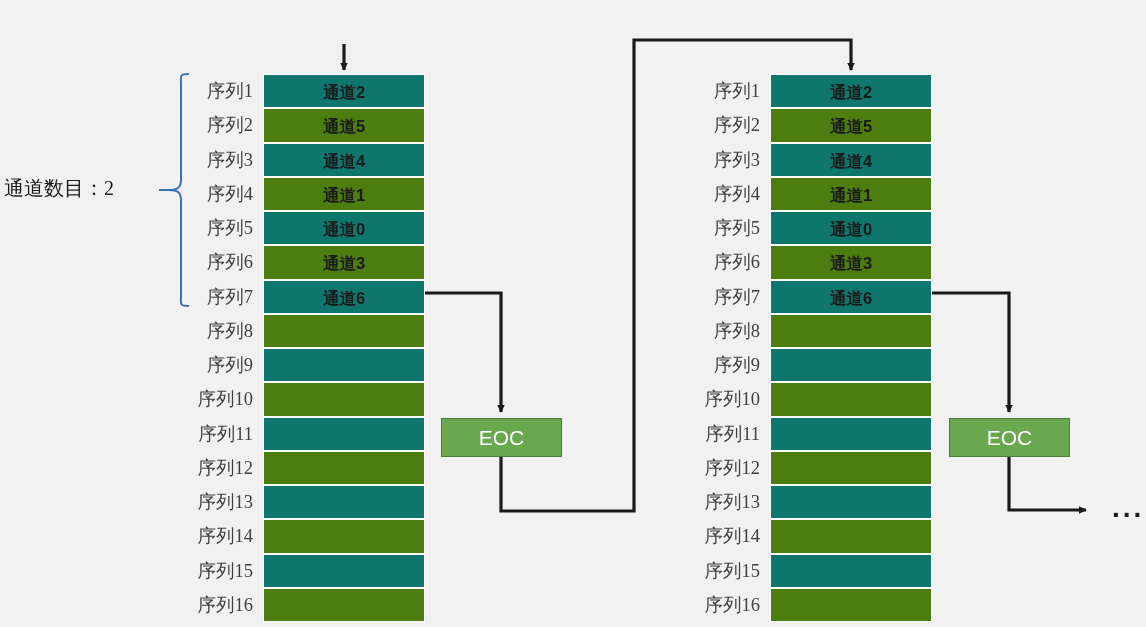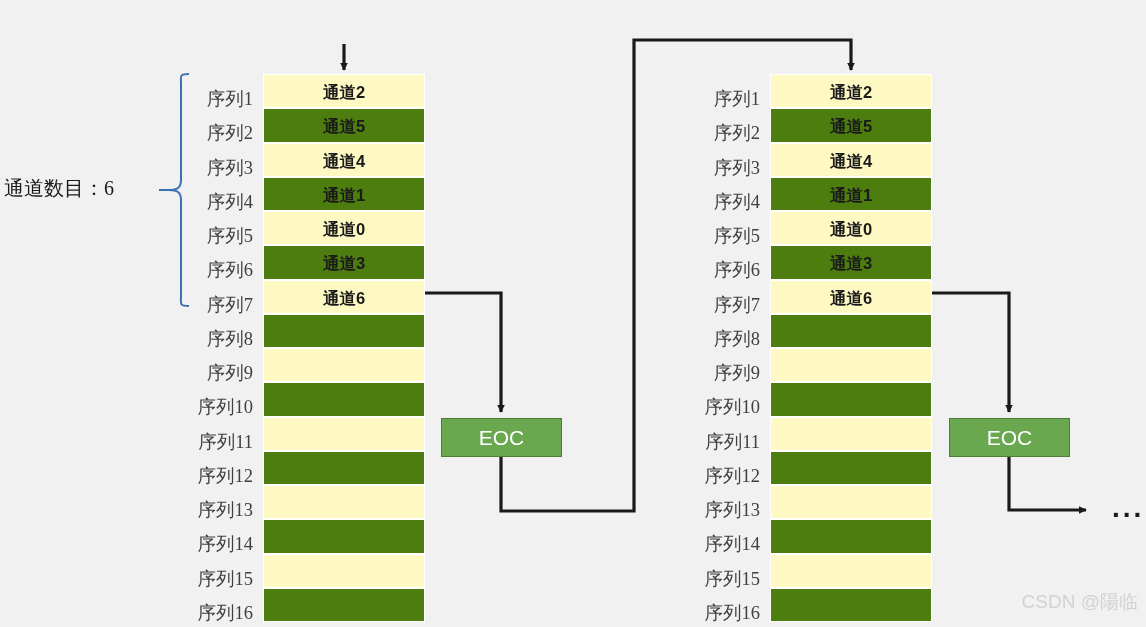--- a/index.html
+++ b/index.html
@@ -8,36 +8,36 @@
     background:#f1f1f1;
     font-family:"Liberation Sans","DejaVu Sans",sans-serif;
     position:relative;overflow:hidden;
   }
   .stage{position:absolute;left:0;top:0;width:1146px;height:627px;}
 
   
   .seq-block{position:absolute;top:74px;}
   .seq-row{position:relative;height:34.25px;}
   .seq-label{
-    position:absolute;right:0;top:8px;
+    position:absolute;right:0;top:0;
     width:95px;height:34.25px;line-height:34.25px;
     text-align:right;
     font-family:"Liberation Serif","DejaVu Serif",serif;
     font-size:18.5px;color:#404040;
     white-space:nowrap;
   }
   .seq-cell{
     position:absolute;left:0;top:0;
     height:34.25px;line-height:34.25px;
     text-align:center;
     font-size:16.5px;font-weight:bold;color:#1a1a1a;
     box-sizing:border-box;
     border:1.5px solid #ffffff;
   }
-  .seq-cell.dark{background:#fef9c3;}
+  .seq-cell.dark{background:#0f766e;}
   .seq-cell.light{background:#4d7c0f;}
 
   
   .gbox{
     position:absolute;
     background:#6aa84f;
     border:1px solid #4e7d38;
     box-sizing:border-box;
     color:#ffffff;
     display:flex;align-items:center;justify-content:center;
@@ -75,21 +75,21 @@
 </head>
 <body>
 
 <div class="stage">
 
   <svg id="brace" viewBox="0 0 40 240">
     <path d="M 34 4 C 24 4 26 6 26 14 L 26 110 C 26 118 22 120 14 120 C 22 120 26 122 26 130 L 26 226 C 26 234 24 236 34 236" fill="none" stroke="#3c6fb4" stroke-width="2"></path>
     <path d="M 14 120 L 4 120" fill="none" stroke="#3c6fb4" stroke-width="2"></path>
   </svg>
 
-  <div id="channel-count">通道数目：6</div>
+  <div id="channel-count">通道数目：2</div>
 
   <div class="seq-block" id="table-1" style="left:158px;width:267px;">
       <div class="seq-row">
         <div class="seq-label" style="right: 172px; width: 95px;">序列1</div>
         <div class="seq-cell dark" style="left: 105px; width: 162px;">通道2</div>
       </div>
       <div class="seq-row">
         <div class="seq-label" style="right: 172px; width: 95px;">序列2</div>
         <div class="seq-cell light" style="left: 105px; width: 162px;">通道5</div>
       </div>
@@ -238,15 +238,14 @@
 
     <path d="M 501 457 L 501 511 L 634 511 L 634 40 L 851 40 L 851 70" stroke="#1a1a1a" stroke-width="3.2" fill="none" marker-end="url(#ah)"></path>
 
     <path d="M 932 293 L 1009 293 L 1009 412" stroke="#1a1a1a" stroke-width="3.2" fill="none" marker-end="url(#ah)"></path>
 
     <path d="M 1009 457 L 1009 510 L 1086 510" stroke="#1a1a1a" stroke-width="3.2" fill="none" marker-end="url(#ah)"></path>
   </svg>
 
   <div id="ellipsis">...</div>
 
-  <div id="watermark">CSDN @陽临</div>
 
 </div>
 
 </body></html>

